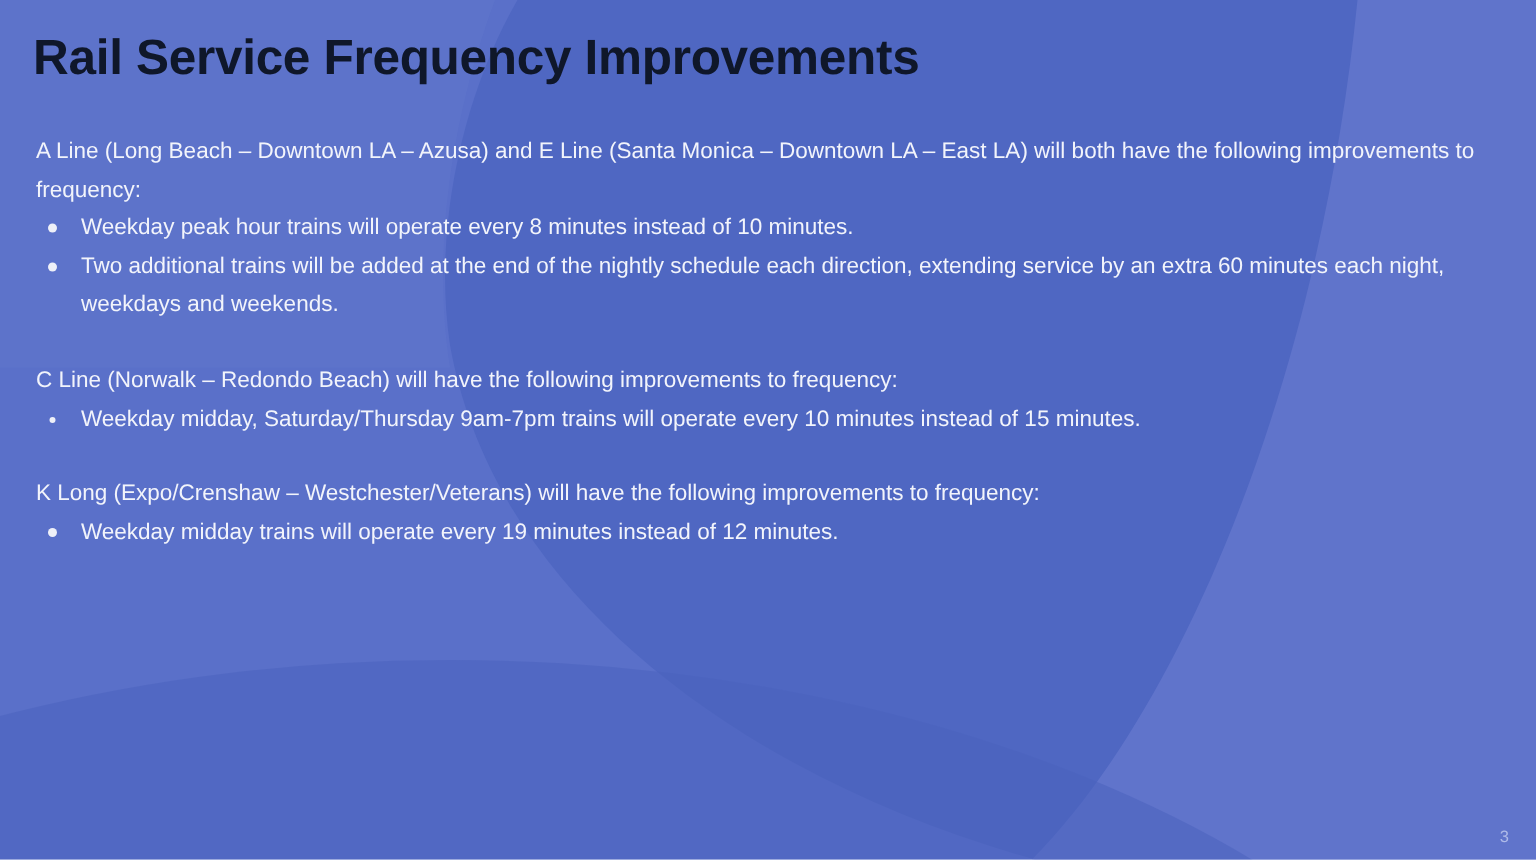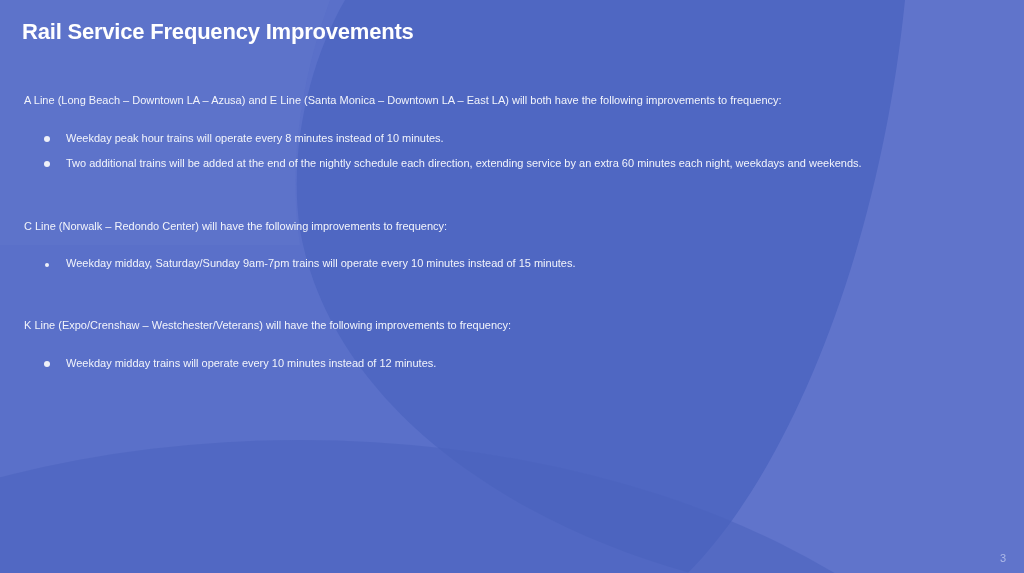--- a/index.html
+++ b/index.html
@@ -35,54 +35,54 @@
     position: relative;
     z-index: 5;
     width: 1024px;
     height: 573px;
   }
 
   .slide-title {
     position: absolute;
     left: 22px;
     top: 20px;
-    font-size: 22px;
+    font-size: 33px;
     font-weight: bold;
-    color: #ffffff;
+    color: #0f172a;
     letter-spacing: -0.2px;
     line-height: 1.1;
     white-space: nowrap;
   }
 
   .body-block {
     position: absolute;
     left: 24px;
     top: 88px;
     width: 980px;
     color: #f2f4fb;
-    font-size: 11px;
+    font-size: 15px;
     line-height: 25.6px;
   }
 
   .para {
     margin: 0;
     padding: 0 0 0 0;
     max-width: 960px;
   }
 
   .spacer {
     height: 25px;
   }
   .spacer-sm {
     height: 24px;
   }
 
   ul.bullets {
     list-style: none;
-    margin: 12px;
+    margin: 0;
     padding: 0;
   }
   ul.bullets > li {
     position: relative;
     padding-left: 30px;
     margin: 0;
     max-width: 980px;
   }
   ul.bullets > li::before {
     content: "";
@@ -142,32 +142,32 @@
         <p class="para">A Line (Long Beach – Downtown LA – Azusa) and E Line (Santa Monica – Downtown LA – East LA) will both have the following improvements to frequency:</p>
         <ul class="bullets">
           <li>Weekday peak hour trains will operate every 8 minutes instead of 10 minutes.</li>
           <li>Two additional trains will be added at the end of the nightly schedule each direction, extending service by an extra 60 minutes each night, weekdays and weekends.</li>
         </ul>
       </div>
 
       <div class="spacer"></div>
 
       <div>
-        <p class="para">C Line (Norwalk – Redondo Center) will have the following improvements to frequency:</p>
+        <p class="para">C Line (Norwalk – Redondo Beach) will have the following improvements to frequency:</p>
         <ul class="bullets small-dot">
-          <li>Weekday midday, Saturday/Sunday 9am-7pm trains will operate every 10 minutes instead of 15 minutes.</li>
+          <li>Weekday midday, Saturday/Thursday 9am-7pm trains will operate every 10 minutes instead of 15 minutes.</li>
         </ul>
       </div>
 
       <div class="spacer-sm"></div>
 
       <div>
-        <p class="para">K Line (Expo/Crenshaw – Westchester/Veterans) will have the following improvements to frequency:</p>
+        <p class="para">K Long (Expo/Crenshaw – Westchester/Veterans) will have the following improvements to frequency:</p>
         <ul class="bullets">
-          <li>Weekday midday trains will operate every 10 minutes instead of 12 minutes.</li>
+          <li>Weekday midday trains will operate every 19 minutes instead of 12 minutes.</li>
         </ul>
       </div>
 
     </div>
   </div>
 
   <div class="page-number">3</div>
 
 </div>
 

